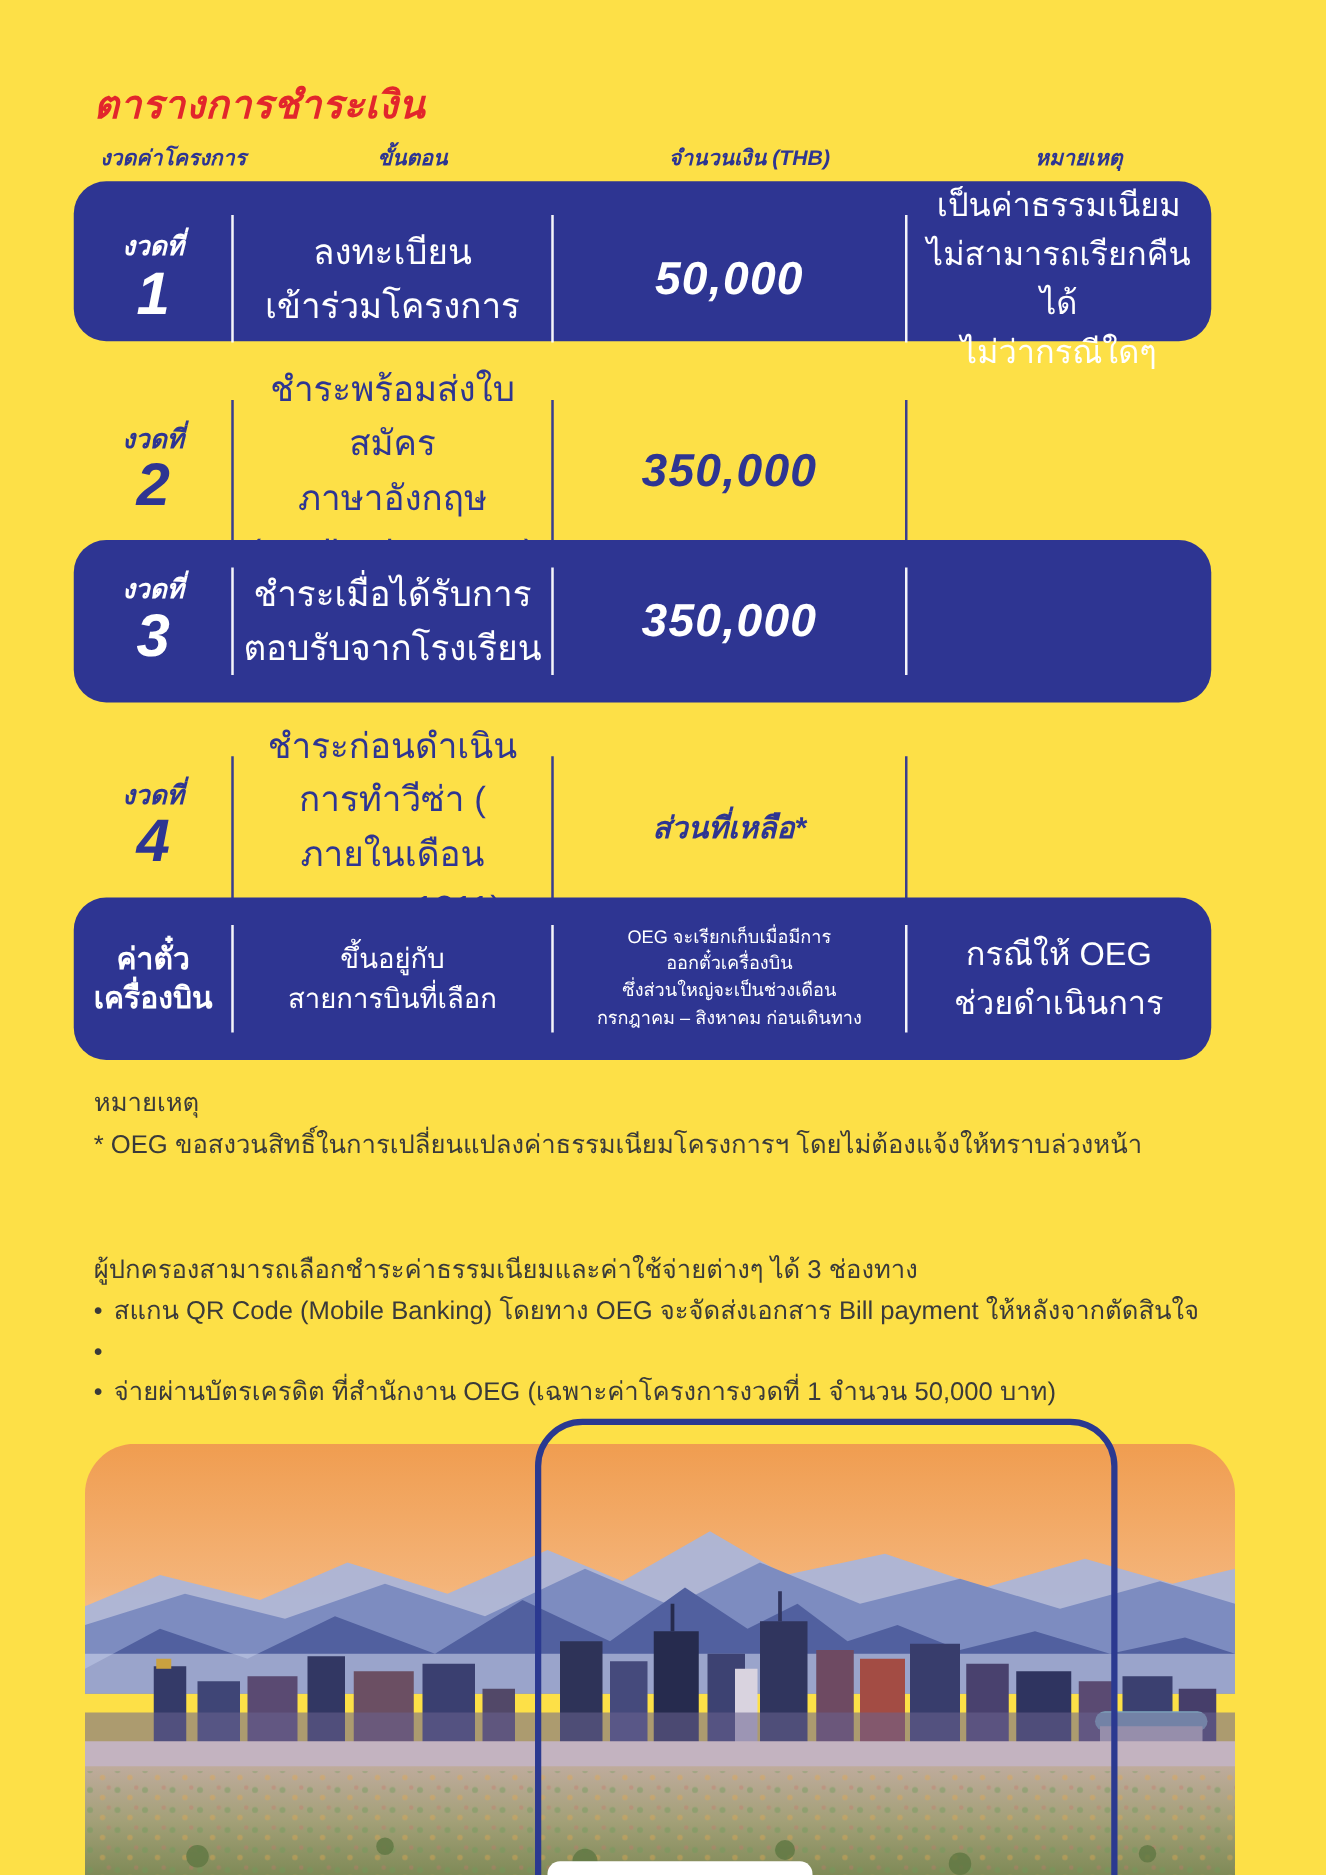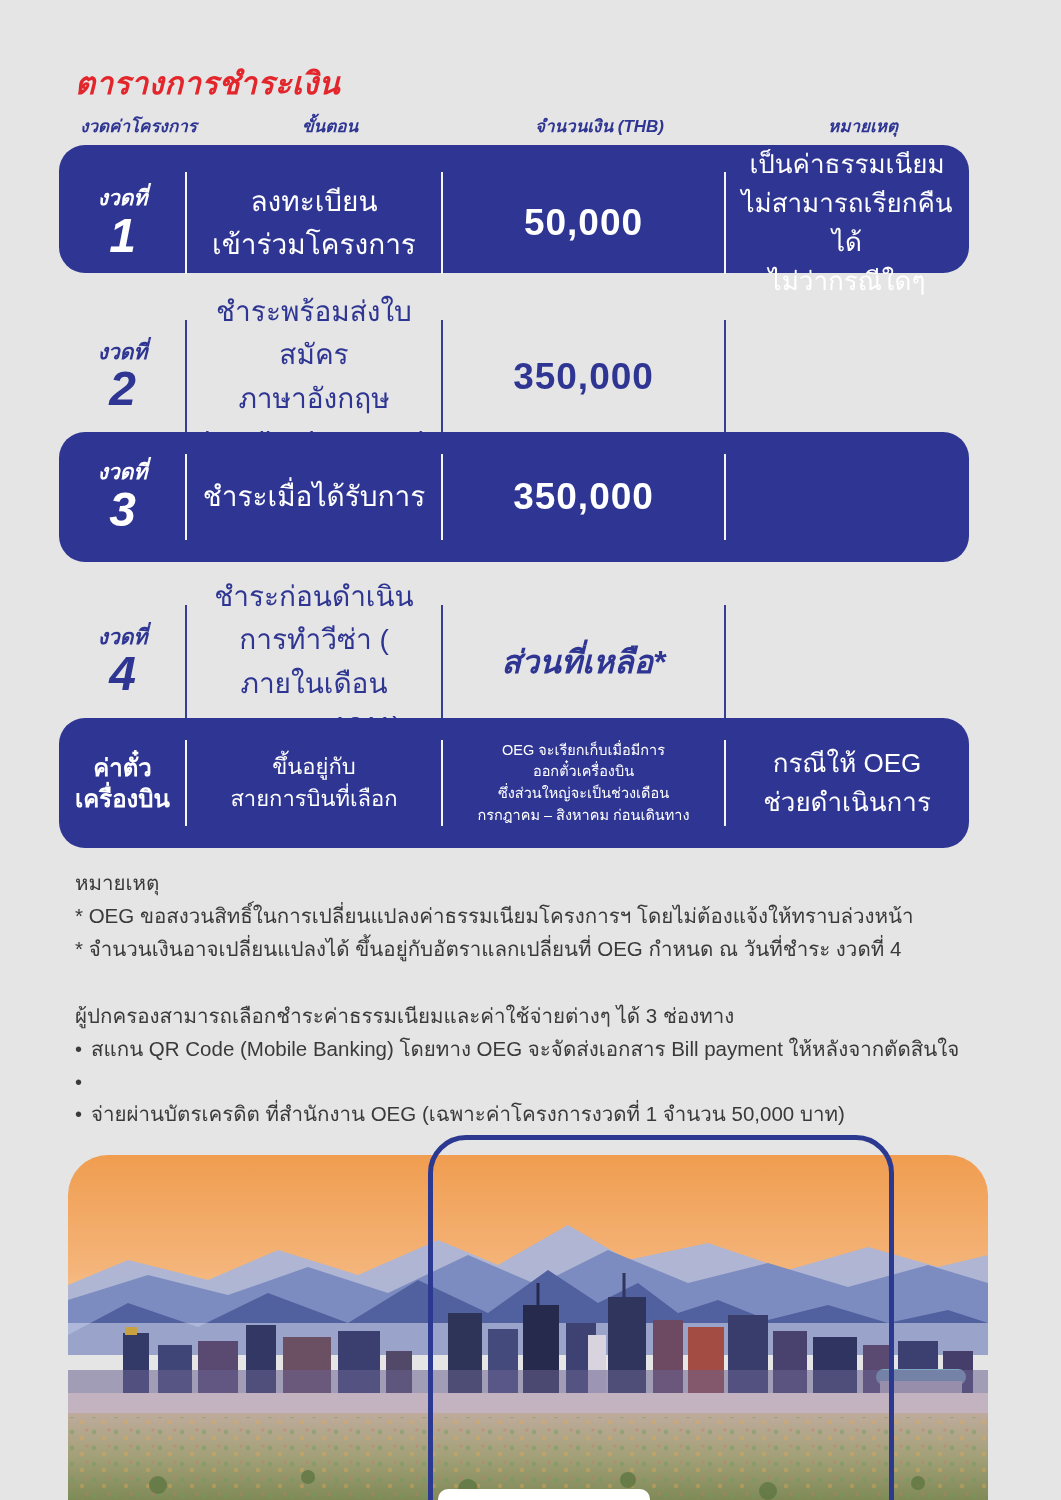--- a/index.html
+++ b/index.html
@@ -4,21 +4,21 @@
 <style>
   html,body{margin:0;padding:0;}
   body{
     font-family:"Liberation Sans","DejaVu Sans",sans-serif;
     background:#ffffff;
   }
   .page{
     position:relative;
     width:1061px;
     height:1500px;
-    background:#e5e5e5;
+    background:#fde047;
     overflow:hidden;
   }
   
   .doc-title{
     position:absolute; left:75px; top:58px;
     font-size:31px; font-weight:bold; font-style:italic;
     color:#e2262c; letter-spacing:.5px;
   }
   
   .thead{
@@ -43,22 +43,22 @@
   }
   .cell.has-divider::after{
     content:""; position:absolute; right:-1px; top:17%; bottom:17%;
     width:2px; background:currentColor; opacity:.95;
   }
   .lbl-prefix{ font-size:21px; font-weight:bold; font-style:italic; line-height:1.1;}
   .lbl-num{ font-size:48px; font-weight:bold; font-style:italic; line-height:1; margin-top:2px;}
   .lbl-line{ font-size:24px; font-weight:bold; line-height:1.3;}
   .step-line{ font-size:28px; line-height:1.55; }
   .trow .step-small .step-line{ font-size:14.5px; line-height:1.5; }
-  .amount-number{ font-size:37px; font-weight:bold; letter-spacing:1px;}
-  .amount-thai{ font-size:32px; font-weight:bold; font-style:italic;}
+  .amount-number{ font-size:37px; font-weight:bold; font-style:italic; letter-spacing:1px;}
+  .amount-thai{ font-size:24px; font-weight:bold; font-style:italic;}
   .amount-plain .step-line{ font-size:22px; line-height:1.45;}
   .note-line{ font-size:26px; line-height:1.5;}
   
   #row-0{ top:145px; height:128px; }
   #row-1{ top:290px; height:128px; }
   #row-2{ top:432px; height:130px; }
   #row-3{ top:575px; height:130px; }
   #row-4{ top:718px; height:130px; }
   
   .notes{
@@ -136,20 +136,21 @@
         </div>
         <div class="cell"></div>
       </div>
       <div class="trow dark" id="row-2">
         <div class="cell has-divider">
           <div class="lbl-prefix">งวดที่</div>
           <div class="lbl-num">3</div>
         </div>
         <div class="cell has-divider">
           <div class="step-line">ชำระเมื่อได้รับการ</div>
+          <div class="step-line">ตอบรับจากโรงเรียน</div>
         </div>
         <div class="cell has-divider">
           <div class="amount-number">350,000</div>
         </div>
         <div class="cell"></div>
       </div>
       <div class="trow light" id="row-3">
         <div class="cell has-divider">
           <div class="lbl-prefix">งวดที่</div>
           <div class="lbl-num">4</div>
@@ -181,21 +182,20 @@
         <div class="cell">
           <div class="note-line">กรณีให้ OEG</div>
           <div class="note-line">ช่วยดำเนินการ</div>
         </div>
       </div>
     </div>
 
   <div class="notes">
     <div>หมายเหตุ</div>
     <div>* OEG ขอสงวนสิทธิ์ในการเปลี่ยนแปลงค่าธรรมเนียมโครงการฯ โดยไม่ต้องแจ้งให้ทราบล่วงหน้า</div>
-    <div>* จำนวนเงินอาจเปลี่ยนแปลงได้ ขึ้นอยู่กับอัตราแลกเปลี่ยนที่ OEG  กำหนด ณ วันที่ชำระ งวดที่ 4</div>
   </div>
 
   <div class="channels">
     <div>ผู้ปกครองสามารถเลือกชำระค่าธรรมเนียมและค่าใช้จ่ายต่างๆ ได้ 3 ช่องทาง</div>
     <div class="item">
       <span class="bullet">•</span>
       <span>สแกน QR Code (Mobile Banking) โดยทาง OEG จะจัดส่งเอกสาร Bill payment ให้หลังจากตัดสินใจ</span>
     </div>
     <div class="item">
       <span class="bullet">•</span>

